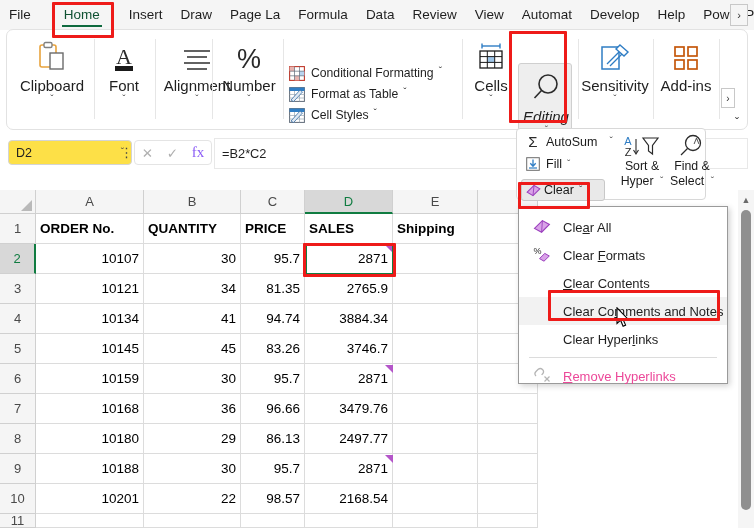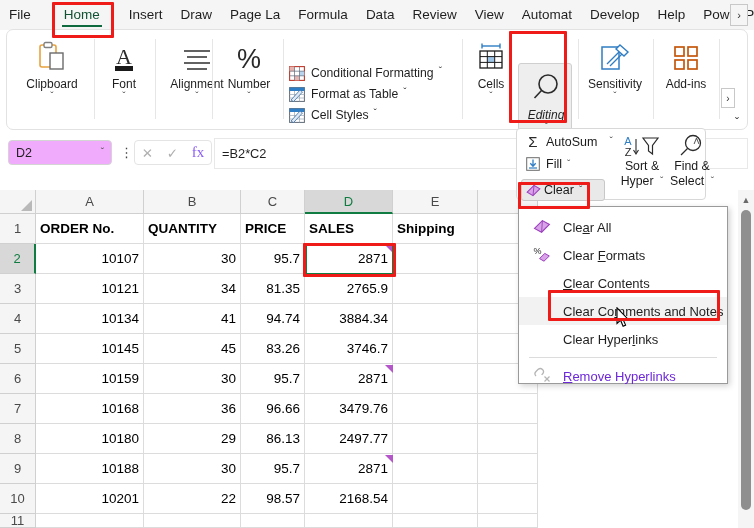--- a/index.html
+++ b/index.html
@@ -41,21 +41,21 @@
   .ribbon {
     position: absolute; left: 6px; top: 29px; width: 742px; height: 101px;
     background: #ffffff;
     border: 1px solid #e2e2e2; border-radius: 7px;
   }
   .rgroup {
     position: absolute; top: 3px; height: 94px;
     display: flex; flex-direction: column; align-items: center;
     font-size: 12px; color: #1f1f1f;
   }
-  .rgroup .glabel { margin-top: 2px; font-size: 12px; }
+  .rgroup .glabel { margin-top: 2px; font-size: 15px; }
   .rgroup .gchev { font-size: 10px; color: #444; margin-top: 1px; line-height: 9px; }
   .gdiv {
     position: absolute; top: 9px; width: 1px; height: 80px; background: #e6e6e6;
   }
   .gfoot {
     position: absolute; font-size: 11.5px; color: #444; text-align: center;
   }
   .bigicon { height: 42px; display: flex; align-items: flex-end; justify-content: center; }
 
   .styles-list { position: absolute; left: 282px; top: 36px; }
@@ -69,22 +69,22 @@
     position: absolute; left: 511px; top: 33px; width: 54px; height: 88px;
     border: 1px solid #cfcfcf; background: #eeeeee; border-radius: 3px;
   }
 
   
   .redbox { position: absolute; border: 3px solid #ee1b19; border-radius: 1px; }
 
   
   .fbar { position: absolute; left: 0; top: 132px; width: 754px; height: 44px; background: #fff; }
   .namebox {
-    position: absolute; left: 8px; top: 8px; width: 104px; height: 25px;
-    border: 1px solid #d4d4d4; border-radius: 4px; background: #f0abfc;
+    position: absolute; left: 8px; top: 8px; width: 124px; height: 25px;
+    border: 1px solid #d4d4d4; border-radius: 4px; background: #fde047;
     display: flex; align-items: center; padding: 0 7px;
     font-size: 12.5px; color: #1f1f1f;
   }
   .namebox .nbchev { margin-left: auto; font-size: 10px; color: #444; }
   .fb-dots { position: absolute; left: 120px; top: 13px; font-size: 13px; color: #444; letter-spacing: 0; }
   .fb-btns {
     position: absolute; left: 134px; top: 8px; width: 78px; height: 25px;
     border: 1px solid #e4e4e4; border-radius: 4px; background: #fff;
     display: flex; align-items: center; justify-content: space-around;
     color: #b0b0b0; font-size: 13.5px;
@@ -156,21 +156,21 @@
   .menu {
     position: absolute; left: 518px; top: 206px; width: 210px; height: 178px;
     background: #ffffff; border: 1px solid #9a9a9a;
     box-shadow: 2px 2px 6px rgba(0,0,0,.18);
   }
   .mitem {
     position: relative; height: 28px; display: flex; align-items: center;
     font-size: 13px; color: #1f1f1f; padding-left: 44px; white-space: nowrap;
   }
   .mitem.hover { background: #f2f2f2; }
-  .mitem.disabled { color: #6d28d9; text-align: center; }
+  .mitem.disabled { color: #ec4899; text-align: center; }
   .mitem .mico {
     position: absolute; left: 14px; top: 50%; transform: translateY(-50%);
     width: 18px; height: 18px;
   }
   .msep { height: 1px; background: #dcdcdc; margin: 4px 10px; }
   u { text-decoration: underline; }
 
   .cursor { position: absolute; width: 14px; height: 20px; }
 </style>
 </head>

